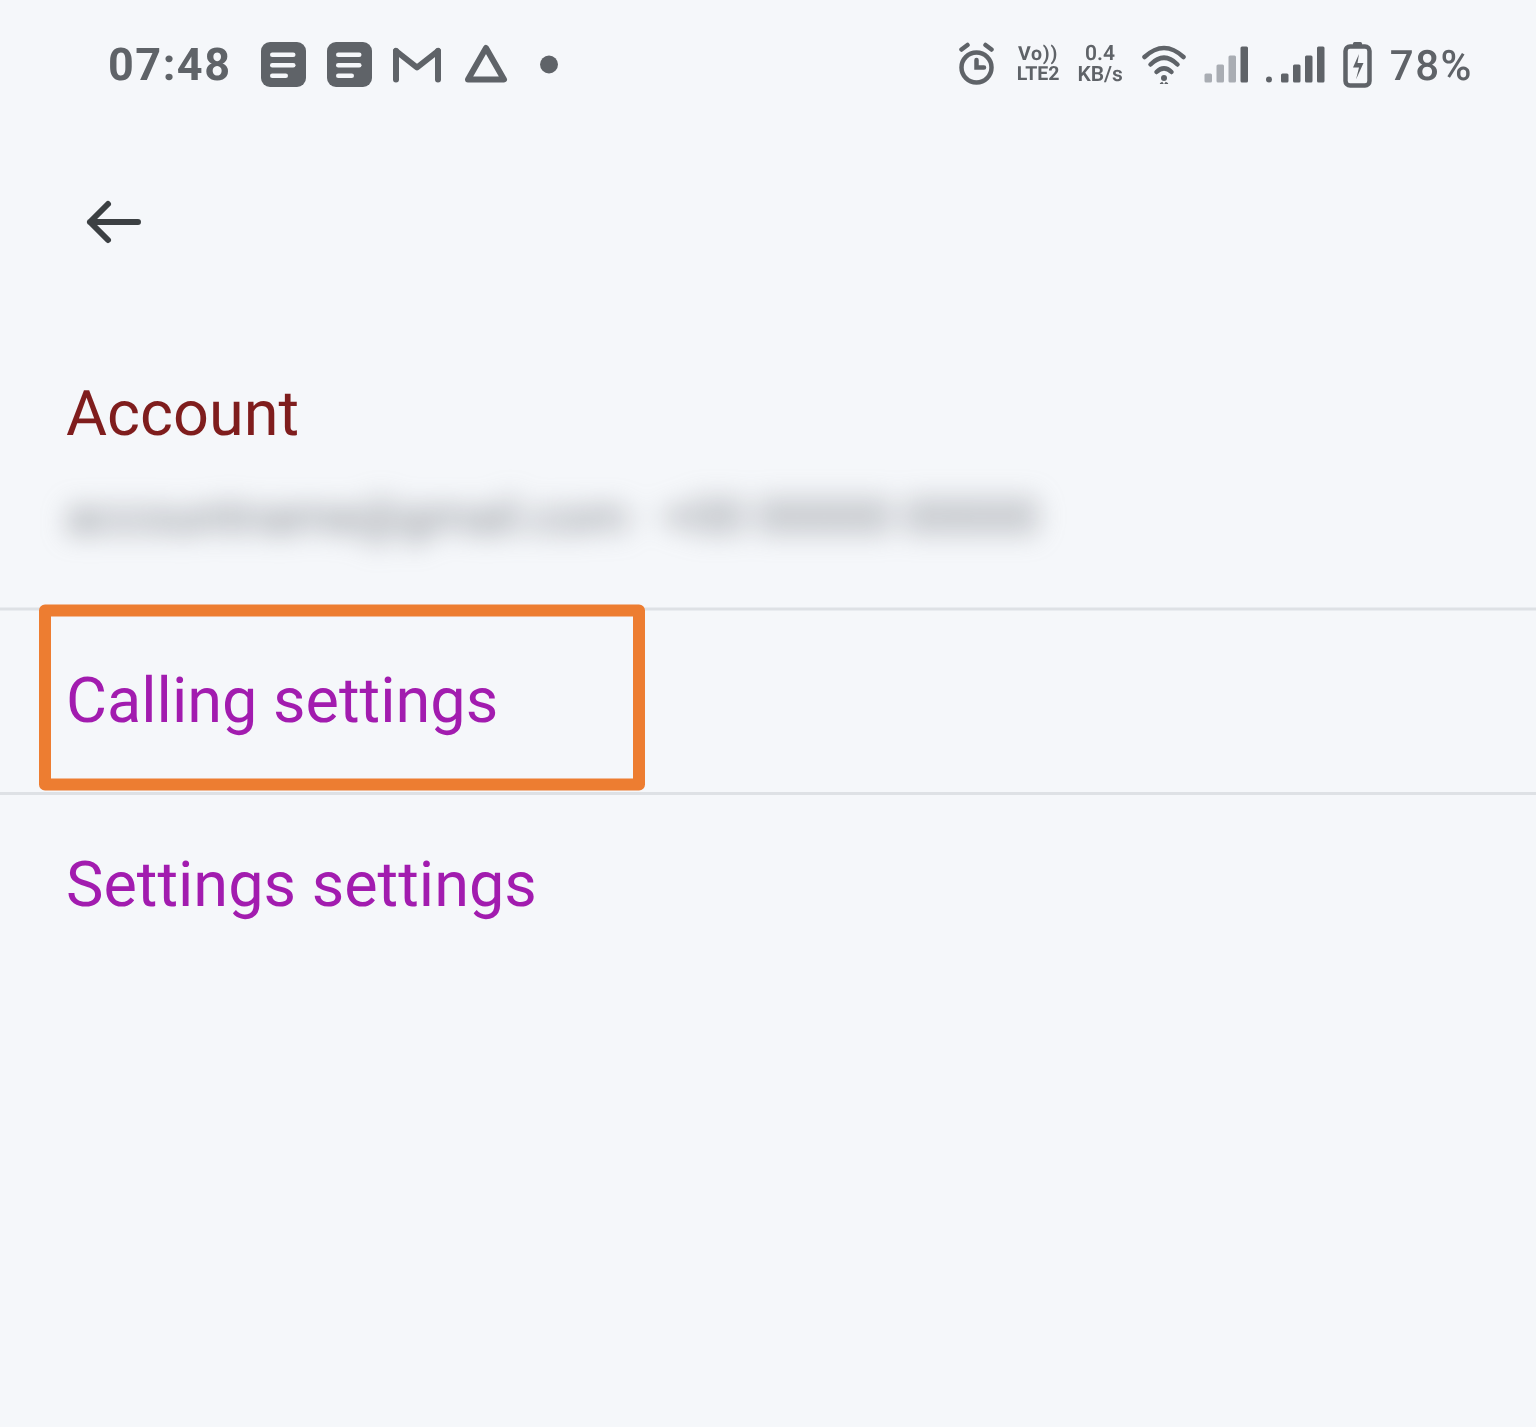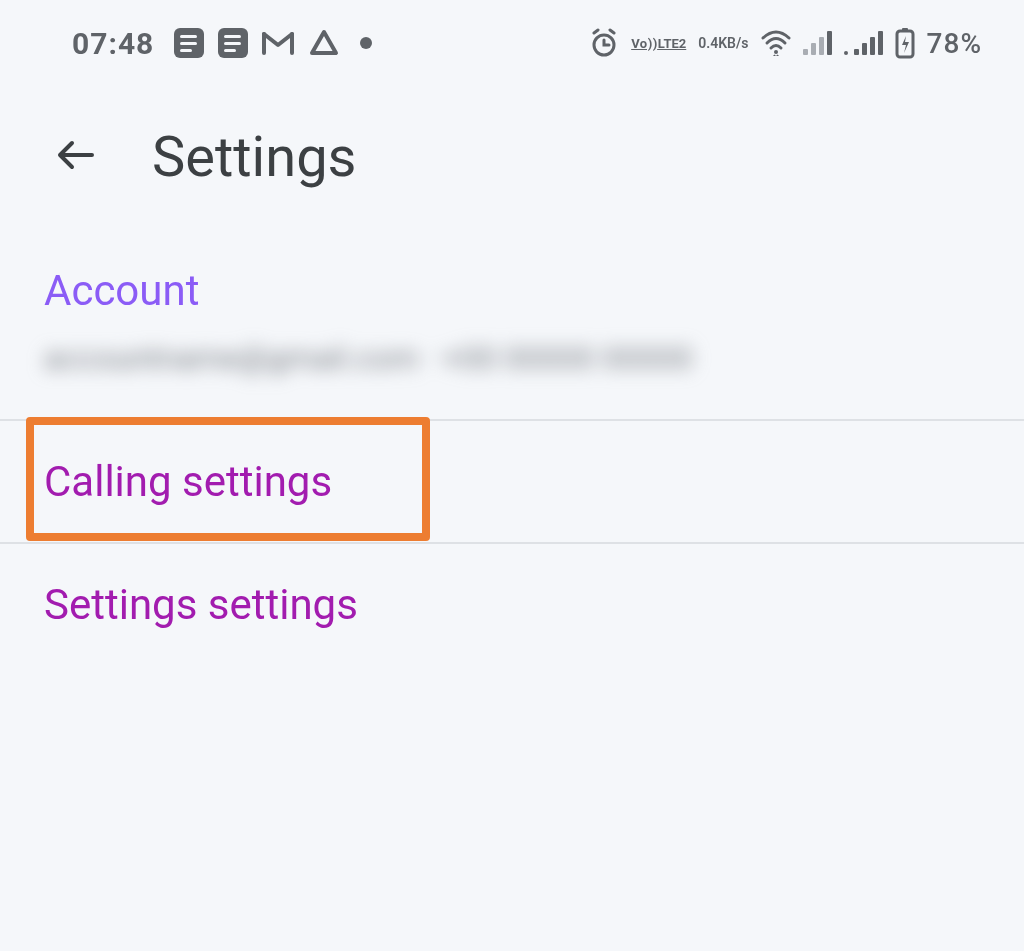--- a/index.html
+++ b/index.html
@@ -70,32 +70,31 @@
   .status-right {
     display: flex;
     align-items: center;
     gap: 12px;
     font-size: 28px;
     font-weight: 500;
   }
   .status-right svg { display:block; }
   .lte-group {
     display:flex;
-    flex-direction: row;
+    flex-direction: column;
     align-items: center;
     font-size: 14px;
     font-weight: 700;
     line-height: 1;
-    text-decoration: underline;
   }
   .lte-group .top { font-size: 13px; letter-spacing: .5px;}
   .lte-group .bot { font-size: 13px; }
   .speed-group {
     display:flex;
-    flex-direction: row;
+    flex-direction: column;
     align-items: center;
     font-size: 14px;
     font-weight: 600;
     line-height: 1;
   }
   .sig-bars {
     display:flex;
     align-items:flex-end;
     gap:3px;
     height:24px;
@@ -132,21 +131,21 @@
     font-weight: 400;
     color:#3c4043;
   }
 
   
   .section {
     padding: 40px 44px 42px 44px;
   }
   .section-title {
     font-size: 42px;
-    color:#8b5cf6;
+    color:#7f1d1d;
   }
   .section-sub-blur {
     margin-top: 24px;
     font-size: 32px;
     color:#7b7f86;
     filter: blur(9px);
     user-select:none;
     max-width: 780px;
     white-space: nowrap;
     overflow:hidden;
@@ -248,21 +247,20 @@
     <span class="battery-pct">78%</span>
   </div>
 </div>
 
 <div class="app-bar">
   <span class="back-btn">
     <svg width="48" height="48" viewBox="0 0 48 48">
       <path d="M40 24 H8 M8 24 L20 12 M8 24 L20 36" fill="none" stroke="#3c4043" stroke-width="4" stroke-linecap="round" stroke-linejoin="round"></path>
     </svg>
   </span>
-  <h1 class="app-title">Settings</h1>
 </div>
 
 <div class="section">
   <div class="section-title">Account</div>
   <div class="section-sub-blur">accountname@gmail.com · +00 00000 00000</div>
 </div>
 
 <div class="divider"></div>
 
 <div style="position:relative;">

